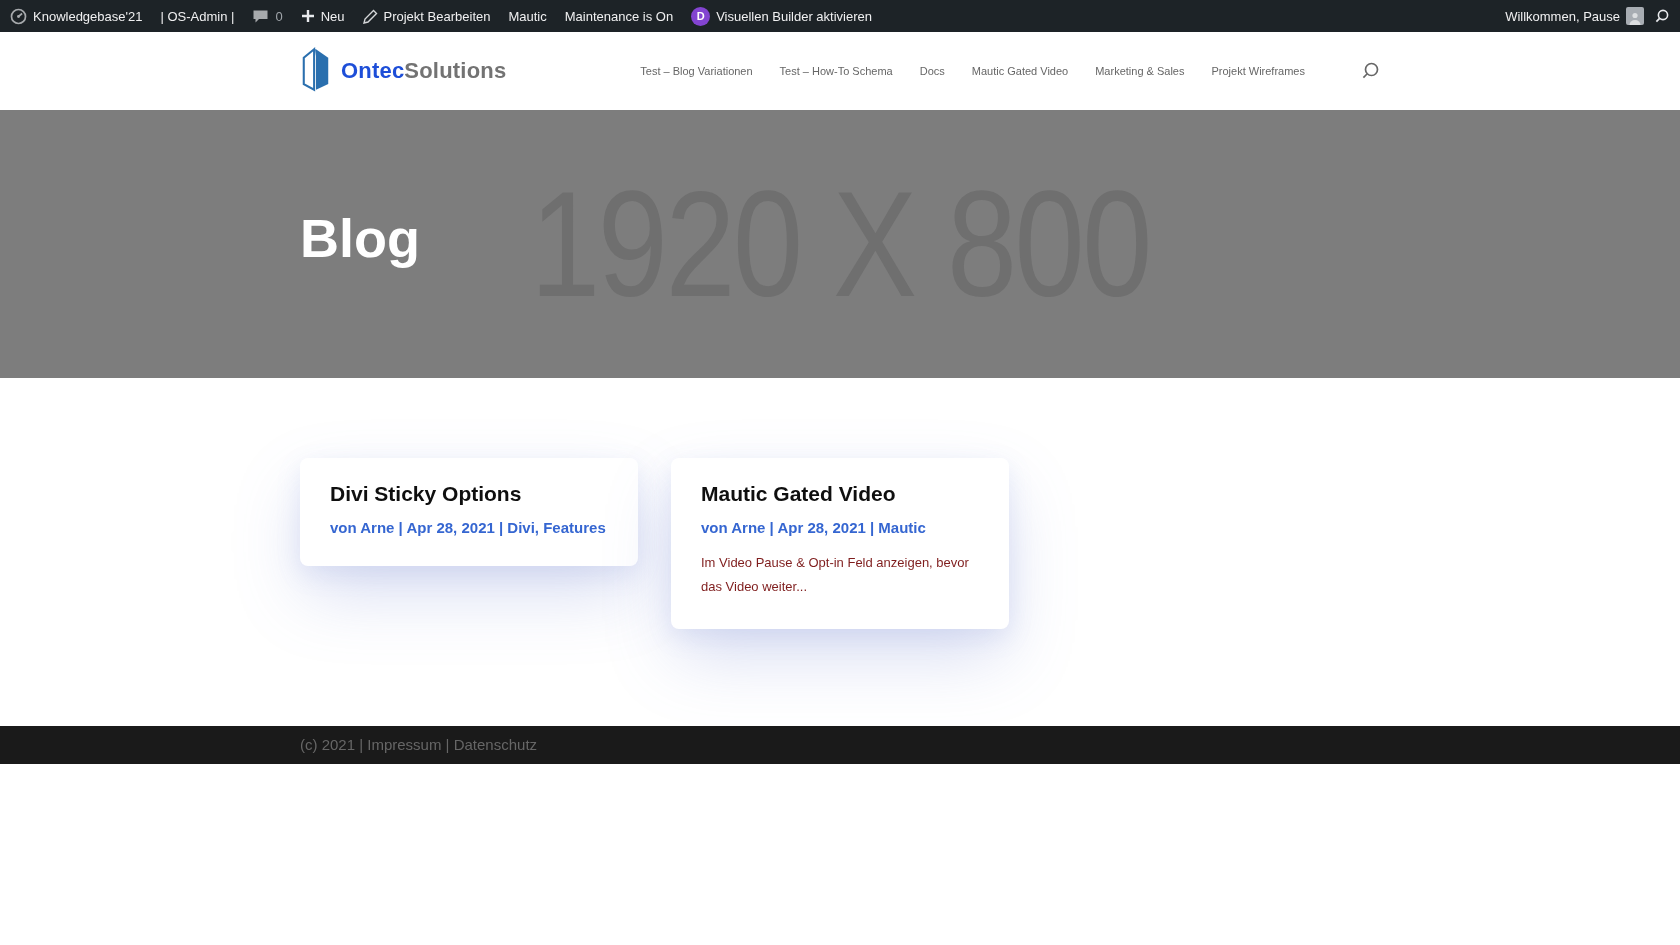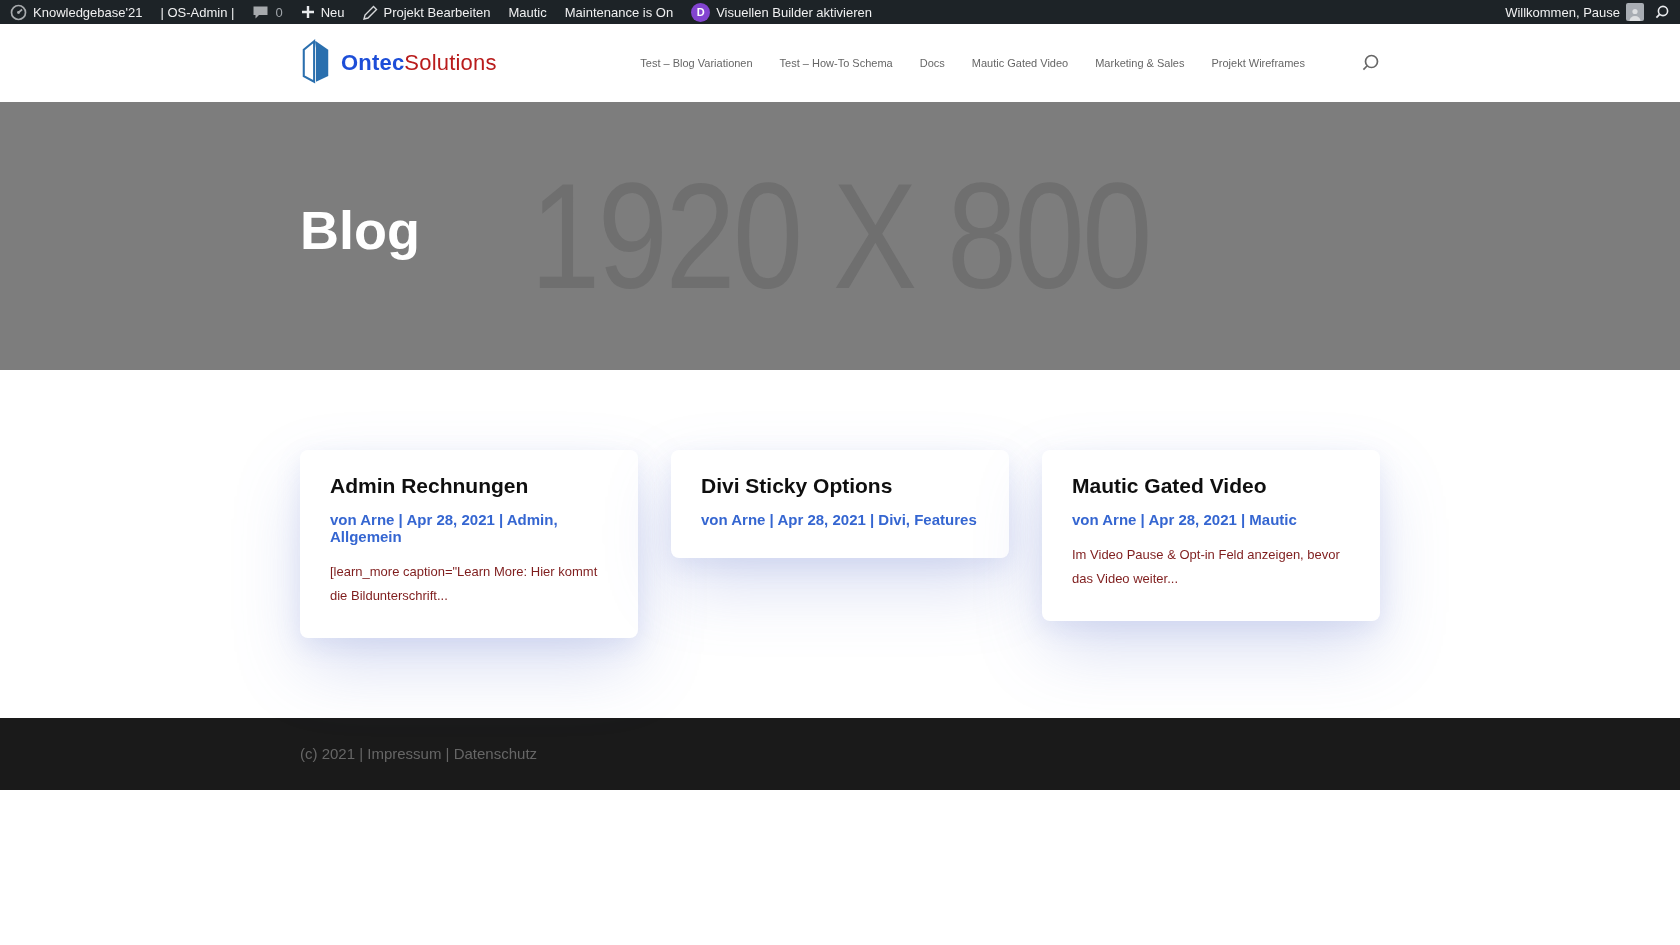--- a/index.html
+++ b/index.html
@@ -1,40 +1,40 @@
 <!DOCTYPE html>
 <html lang="de"><head>
 <meta charset="utf-8">
 <style>
   * { margin:0; padding:0; box-sizing:border-box; }
   html,body { width:1680px; height:945px; background:#fff; overflow:hidden;
               font-family:"Liberation Sans", sans-serif; }
 
   
-  .admin-bar { height:24px; background:#1d2327; color:#f0f0f1; font-size:13px;
+  .admin-bar { height:32px; background:#1d2327; color:#f0f0f1; font-size:13px;
                display:flex; align-items:center; padding:0 10px; }
   .ab-left { display:flex; align-items:center; gap:18px; flex:1; }
   .ab-item { display:flex; align-items:center; gap:6px; cursor:pointer; white-space:nowrap; }
   .ab-item svg { display:block; }
   .ab-count { color:#a0a5aa; }
   .divi-badge { width:19px; height:19px; border-radius:50%; background:#8344d1; color:#fff;
                 font-weight:700; font-size:11px; display:flex; align-items:center; justify-content:center; }
   .ab-right { display:flex; align-items:center; gap:10px; }
   .ab-avatar { width:18px; height:18px; background:#a8adb3; border-radius:2px;
                display:flex; align-items:flex-end; justify-content:center; overflow:hidden; }
 
   
   .site-header { height:78px; background:#fff; display:flex; align-items:center;
                  box-shadow:0 1px 0 rgba(0,0,0,0.03); }
   .header-inner { width:1080px; margin:0 auto; display:flex; align-items:center;
                   justify-content:space-between; }
   .logo { display:flex; align-items:center; gap:9px; cursor:pointer; }
   .logo-text { font-size:22px; letter-spacing:0.2px; }
   .logo-text b { color:#1d4ed8; font-weight:700; }
-  .logo-text span { color:#b91c1c; font-weight:400; }
+  .logo-text span { color:#737373; font-weight:700; }
   .main-nav { display:flex; align-items:center; gap:27px; }
   .nav-link { color:#666; font-size:11px; font-weight:500; cursor:pointer; white-space:nowrap; }
   .nav-search { margin-left:28px; cursor:pointer; display:flex; }
 
   
   .hero { height:268px; background:#7d7d7d; position:relative; overflow:hidden; }
   .hero-placeholder { position:absolute; left:50%; top:50%; transform:translate(-50%,-50%) scaleX(0.84);
                       font-size:150px; font-weight:400; color:#6f6f6f; letter-spacing:-3px;
                       white-space:nowrap; user-select:none; }
   .hero-inner { width:1080px; margin:0 auto; height:100%; display:flex; align-items:center;
@@ -46,21 +46,21 @@
   .posts-grid { width:1080px; margin:0 auto; display:grid;
                 grid-template-columns:repeat(3,1fr); gap:33px; align-items:start; }
   .post-card { background:#fff; border-radius:8px; padding:24px 30px 30px;
                box-shadow:0 30px 70px -5px rgba(110,130,210,0.28), 0 8px 25px rgba(120,140,215,0.15); }
   .post-title { font-size:21px; font-weight:700; color:#0f0f0f; cursor:pointer; }
   .post-meta { margin-top:13px; font-size:15px; font-weight:700; color:#3566d1; cursor:pointer; }
   .post-excerpt { margin-top:15px; font-size:13px; color:#7f1d1d; line-height:1.85; }
   .post-excerpt:empty { display:none; }
 
   
-  .site-footer { height:72px; background:#1a1a1a; display:flex; align-items:center; }
+  .site-footer { height:38px; background:#1a1a1a; display:flex; align-items:center; }
   .footer-inner { width:1080px; margin:0 auto; }
   .footer-links { color:#666; font-size:15px; cursor:pointer; }
 </style>
 </head>
 <body>
 
 <div class="admin-bar">
   <div class="ab-left">
     <div class="ab-item">
       <span>
@@ -161,25 +161,20 @@
 <section class="hero">
   <div class="hero-placeholder">1920 X 800</div>
   <div class="hero-inner">
     <h1 class="hero-title">Blog</h1>
   </div>
 </section>
 
 <main class="main-area">
   <div class="posts-grid">
 
-    <article class="post-card">
-      <h2 class="post-title">Admin Rechnungen</h2>
-      <div class="post-meta">von Arne | Apr 28, 2021 | Admin, Allgemein</div>
-      <p class="post-excerpt">[learn_more caption="Learn More: Hier kommt die Bildunterschrift...</p>
-    </article>
 
     <article class="post-card">
       <h2 class="post-title">Divi Sticky Options</h2>
       <div class="post-meta">von Arne | Apr 28, 2021 | Divi, Features</div>
 
     </article>
 
     <article class="post-card">
       <h2 class="post-title">Mautic Gated Video</h2>
       <div class="post-meta">von Arne | Apr 28, 2021 | Mautic</div>

